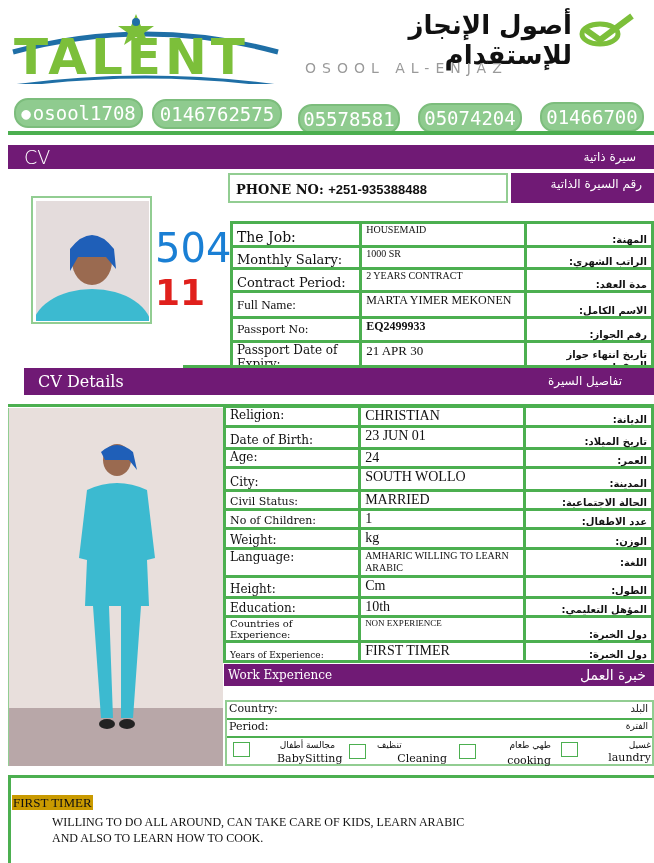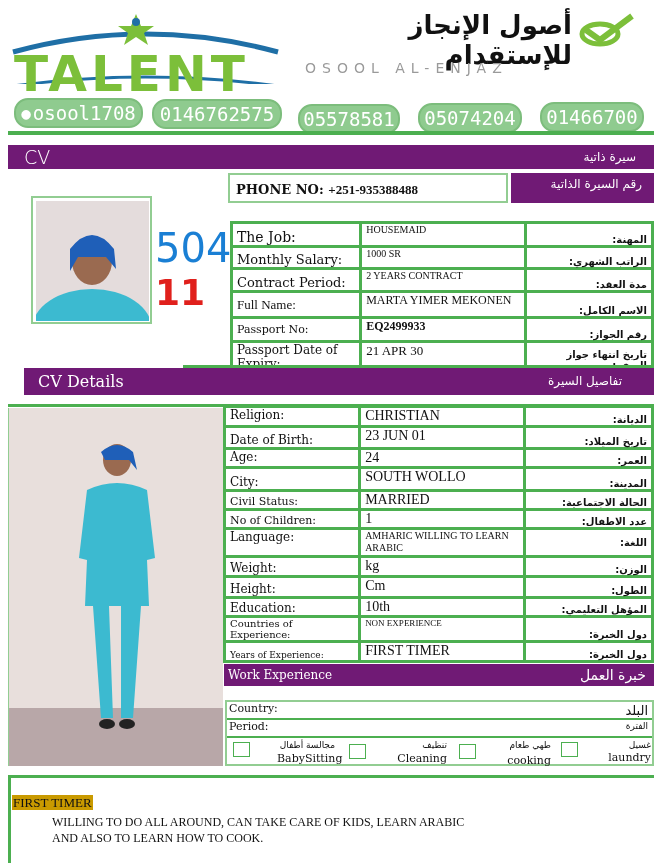--- a/index.html
+++ b/index.html
@@ -1,20 +1,20 @@
 <!DOCTYPE html>
 <html><head>
 <meta charset="utf-8">
 <style>
   html,body{margin:0;padding:0;background:#fff;}
   body{width:654px;height:863px;position:relative;overflow:hidden;font-family:"Liberation Serif",serif;color:#111;}
   .abs{position:absolute;box-sizing:border-box;}
   
   .talent-logo{left:0;top:0;width:290px;height:92px;}
-  .talent-text{position:absolute;left:14px;top:28px;font-family:"DejaVu Sans",sans-serif;font-weight:bold;font-size:50px;letter-spacing:4px;color:#7cbf3a;margin-top:17px;}
+  .talent-text{position:absolute;left:14px;top:28px;font-family:"DejaVu Sans",sans-serif;font-weight:bold;font-size:50px;letter-spacing:4px;color:#7cbf3a;}
   .talent-arc{position:absolute;left:8px;top:14px;width:275px;height:70px;}
   .osool-ar{left:302px;top:10px;width:270px;height:40px;font-family:"DejaVu Sans",sans-serif;font-weight:bold;font-size:26px;direction:rtl;text-align:right;color:#111;}
   .osool-check{left:576px;top:12px;width:60px;height:36px;}
   .osool-en{left:305px;top:60px;width:335px;height:20px;font-family:"DejaVu Sans",sans-serif;font-size:14px;letter-spacing:6px;color:#9a9a9a;}
   
   .pill{background:#8fcb8f;color:#fff;border:2px solid #7cbd7c;border-radius:14px;font-family:"DejaVu Sans Mono",monospace;font-size:19px;display:flex;align-items:center;justify-content:center;height:30px;}
   .rule{background:#4caf50;}
   .bar{background:#701a75;color:#fff;font-family:"DejaVu Sans",sans-serif;}
   .bar .en{position:absolute;left:16px;top:0;font-size:19px;line-height:25px;}
   .bar .ar{position:absolute;right:18px;top:0;font-size:12px;line-height:25px;direction:rtl;letter-spacing:1px;}
@@ -55,21 +55,21 @@
 <div class="abs pill" style="left:540px;top:102px;width:104px;">01466700</div>
 <div class="abs rule" style="left:8px;top:131px;width:646px;height:4px;"></div>
 
 <div class="abs bar" style="left:8px;top:145px;width:646px;height:24px;">
   <span class="en" style="font-weight:300;">CV</span>
   <span class="ar">سيرة ذاتية</span>
 </div>
 
 <div class="abs" style="left:228px;top:173px;width:280px;height:30px;border:2px solid #92cd92;font-family:'DejaVu Serif',serif;font-weight:bold;font-size:13px;padding:7px 6px;">
   <span>PHONE NO:</span>
-  <span style="font-family:Liberation Serif, serif;">+251-935388488</span>
+  <span style="font-family:Liberation Sans, sans-serif;">+251-935388488</span>
 </div>
 <div class="abs bar" style="left:511px;top:173px;width:143px;height:30px;">
   <span class="ar" style="right:12px;line-height:22px;">رقم السيرة الذاتية</span>
 </div>
 
 <div class="abs" style="left:31px;top:196px;width:121px;height:128px;border:2px solid #92cd92;padding:3px;">
   <svg width="113" height="120" viewBox="0 0 113 120">
     <rect width="113" height="120" fill="#e4dcdc"></rect>
     <ellipse cx="56" cy="128" rx="60" ry="40" fill="#3cbad0"></ellipse>
     <ellipse cx="56" cy="60" rx="20" ry="24" fill="#9a6a50"></ellipse>
@@ -169,30 +169,30 @@
   <tr style="height:19px">
         <td class="lbl" style="font-size:11px;vertical-align:bottom;">Civil Status:</td>
         <td class="val">MARRIED</td>
         <td class="arl">الحالة الاجتماعية:</td>
       </tr>
   <tr style="height:19px">
         <td class="lbl" style="font-size:11px;vertical-align:bottom;">No of Children:</td>
         <td class="val">1</td>
         <td class="arl">عدد الاطفال:</td>
       </tr>
+  <tr style="height:20px">
+        <td class="lbl" style="vertical-align:bottom;">Weight:</td>
+        <td class="val">kg</td>
+        <td class="arl">الوزن:</td>
+      </tr>
   <tr style="height:28px">
         <td class="lbl">Language:</td>
         <td class="val" style="font-size:10px;line-height:12px;">AMHARIC WILLING TO LEARN ARABIC</td>
         <td class="arl" style="vertical-align:middle !important;">اللغة:</td>
       </tr>
-  <tr style="height:20px">
-        <td class="lbl" style="vertical-align:bottom;">Weight:</td>
-        <td class="val">kg</td>
-        <td class="arl">الوزن:</td>
-      </tr>
   <tr style="height:21px">
         <td class="lbl" style="vertical-align:bottom;">Height:</td>
         <td class="val">Cm</td>
         <td class="arl">الطول:</td>
       </tr>
   <tr style="height:19px">
         <td class="lbl" style="vertical-align:bottom;">Education:</td>
         <td class="val">10th</td>
         <td class="arl">المؤهل التعليمي:</td>
       </tr>
@@ -209,32 +209,32 @@
 </tbody>
   </table>
 
 <div class="abs bar" style="left:224px;top:664px;width:430px;height:22px;padding-left:42px;">
   <span class="en" style="left:4px;font-family:'DejaVu Serif',serif;font-size:12px;line-height:22px;">Work Experience</span>
   <span class="ar" style="right:8px;font-size:14px;line-height:22px;">خبرة العمل</span>
 </div>
 <div class="abs" style="left:225px;top:700px;width:429px;height:66px;border:2px solid #92cd92;">
   <div style="position:relative;height:16px;border-bottom:2px solid #4caf50;font-family:'DejaVu Serif',serif;font-size:11px;padding-left:2px;">
     <span>Country:</span>
-    <span style="position:absolute;right:4px;top:1px;font-family:'DejaVu Sans',sans-serif;font-size:13px;">البلد</span>
+    <span style="position:absolute;right:4px;top:1px;font-family:'DejaVu Sans',sans-serif;font-size:10px;">البلد</span>
   </div>
   <div style="position:relative;height:16px;border-bottom:2px solid #4caf50;font-family:'DejaVu Serif',serif;font-size:11px;padding-left:2px;">
     <span>Period:</span>
     <span style="position:absolute;right:4px;top:1px;font-family:'DejaVu Sans',sans-serif;font-size:9px;">الفترة</span>
   </div>
   <div style="position:relative;height:28px;">
     <div class="chk abs" style="left:6px;top:4px;"></div>
     <div class="abs" style="left:44px;top:2px;width:64px;text-align:right;font-family:'DejaVu Sans',sans-serif;font-size:9px;">مجالسة أطفال</div>
     <div class="abs" style="left:50px;top:14px;width:58px;text-align:right;font-family:'DejaVu Serif',serif;font-size:11px;">BabySitting</div>
     <div class="chk abs" style="left:122px;top:6px;"></div>
-    <div class="abs" style="left:150px;top:2px;width:70px;text-align:right;font-family:'DejaVu Sans',sans-serif;font-size:9px;">تنظيف</div>
+    <div class="abs" style="left:150px;top:2px;width:70px;text-align:left;font-family:'DejaVu Sans',sans-serif;font-size:9px;">تنظيف</div>
     <div class="abs" style="left:150px;top:14px;width:70px;text-align:right;font-family:'DejaVu Serif',serif;font-size:11px;">Cleaning</div>
     <div class="chk abs" style="left:232px;top:6px;"></div>
     <div class="abs" style="left:256px;top:2px;width:68px;text-align:right;font-family:'DejaVu Sans',sans-serif;font-size:9px;">طهي طعام</div>
     <div class="abs" style="left:256px;top:16px;width:68px;text-align:right;font-family:'DejaVu Serif',serif;font-size:11px;">cooking</div>
     <div class="chk abs" style="left:334px;top:4px;"></div>
     <div class="abs" style="left:360px;top:2px;width:64px;text-align:right;font-family:'DejaVu Sans',sans-serif;font-size:9px;">غسيل</div>
     <div class="abs" style="left:360px;top:13px;width:64px;text-align:right;font-family:'DejaVu Serif',serif;font-size:11px;">laundry</div>
   </div>
 </div>
 

